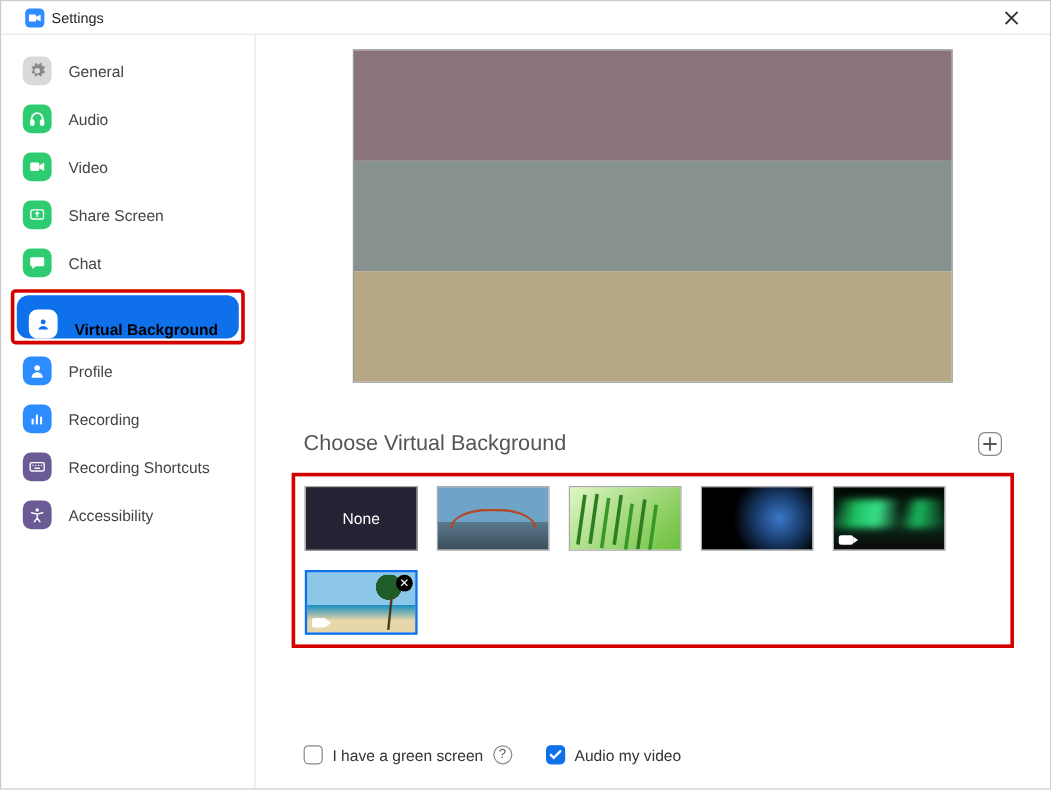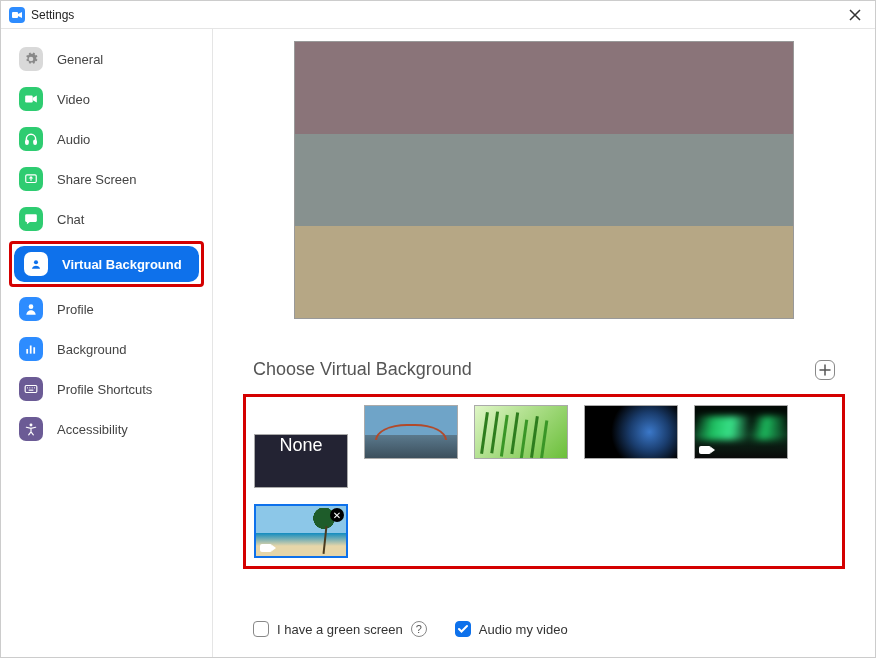--- a/index.html
+++ b/index.html
@@ -10,21 +10,21 @@
     background: #fff;
     width: 876px;
     height: 658px;
     overflow: hidden;
     border: 1px solid #ccc;
   }
   .titlebar {
     display: flex;
     align-items: center;
     height: 28px;
-    padding: 0 8px;
+    padding: 0 20px;
     border-bottom: 1px solid #e5e5e5;
   }
   .titlebar .app-icon {
     width: 16px; height: 16px;
     background: #2D8CFF;
     border-radius: 4px;
     display: flex;
     align-items: center;
     justify-content: center;
     margin-right: 6px;
@@ -61,22 +61,23 @@
   }
   .side-item .icon {
     width: 24px; height: 24px;
     border-radius: 7px;
     display: flex; align-items:center; justify-content:center;
     margin-right: 14px;
     color: #fff;
   }
   .side-item.active {
     background: #0E71EB;
-    color: #ffffff;
+    color: #000000;
     font-weight: 600;
+    align-items: flex-end;
   }
   .side-highlight {
     border: 3px solid #d40000;
     border-radius: 4px;
     padding: 2px;
     margin-bottom: 4px;
   }
   .side-highlight .side-item { margin-bottom: 0; }
   .main {
     flex: 1;
@@ -120,23 +121,22 @@
   .thumb {
     width: 94px; height: 54px;
     border: 1px solid #aaa;
     cursor: pointer;
     position: relative;
     overflow: hidden;
   }
   .thumb.none {
     background: #232333;
     color: #fff;
-    display:flex;align-items:flex-start;justify-content:center;
-    font-size: 18px;
-    margin-top: 29px;
+    display:flex;align-items:center;justify-content:center;
+    font-size: 13px;
   }
   .thumb.bridge { background: linear-gradient(to bottom, #6fa4c8 0%, #6fa4c8 55%, #5b7a8e 55%, #3c4f5c 100%); }
   .thumb.bridge::before {
     content:""; position:absolute; left:10px; right:10px; top:18px; height:14px;
     border-top: 2px solid #b24a2a;
     border-left: 2px solid #b24a2a;
     border-right: 2px solid #b24a2a;
     border-radius: 40px 40px 0 0 / 20px 20px 0 0;
   }
   .thumb.grass { background: linear-gradient(135deg, #dff6c6, #6bbf3a); }
@@ -220,36 +220,36 @@
       <div class="side-item">
         <div class="icon" style="background: rgb(217, 217, 217);">
           <svg width="14" height="14" viewBox="0 0 24 24" fill="#888">
             <path d="M12 8a4 4 0 100 8 4 4 0 000-8zm9 4l2 1-1 3-2-1a8 8 0 01-2 2l1 2-3 1-1-2a8 8 0 01-3 0l-1 2-3-1 1-2a8 8 0 01-2-2l-2 1-1-3 2-1a8 8 0 010-3l-2-1 1-3 2 1a8 8 0 012-2l-1-2 3-1 1 2a8 8 0 013 0l1-2 3 1-1 2a8 8 0 012 2l2-1 1 3-2 1a8 8 0 010 3z"></path>
           </svg>
         </div>
         <span>General</span>
       </div>
       <div class="side-item">
         <div class="icon" style="background: rgb(46, 204, 113);">
-          <svg width="14" height="14" viewBox="0 0 24 24" fill="#fff">
-            <rect x="2" y="6" width="13" height="12" rx="2"></rect>
-            <path d="M15 10l7-4v12l-7-4z"></path>
-          </svg>
-        </div>
-        <span>Video</span>
-      </div>
-      <div class="side-item">
-        <div class="icon" style="background: rgb(46, 204, 113);">
           <svg width="14" height="14" viewBox="0 0 24 24" fill="none" stroke="#fff" stroke-width="2.5">
             <path d="M4 14v-2a8 8 0 0116 0v2"></path>
             <rect x="3" y="14" width="4" height="7" rx="2" fill="#fff"></rect>
             <rect x="17" y="14" width="4" height="7" rx="2" fill="#fff"></rect>
           </svg>
         </div>
         <span>Audio</span>
+      </div>
+      <div class="side-item">
+        <div class="icon" style="background: rgb(46, 204, 113);">
+          <svg width="14" height="14" viewBox="0 0 24 24" fill="#fff">
+            <rect x="2" y="6" width="13" height="12" rx="2"></rect>
+            <path d="M15 10l7-4v12l-7-4z"></path>
+          </svg>
+        </div>
+        <span>Video</span>
       </div>
       <div class="side-item">
         <div class="icon" style="background: rgb(46, 204, 113);">
           <svg width="14" height="14" viewBox="0 0 24 24" fill="#fff">
             <rect x="3" y="5" width="18" height="13" rx="2" fill="none" stroke="#fff" stroke-width="2"></rect>
             <path d="M12 7l4 4h-3v4h-2v-4H8z"></path>
           </svg>
         </div>
         <span>Share Screen</span>
       </div>
@@ -283,34 +283,34 @@
         <span>Profile</span>
       </div>
       <div class="side-item">
         <div class="icon" style="background: rgb(45, 140, 255);">
           <svg width="14" height="14" viewBox="0 0 24 24" fill="#fff">
             <rect x="4" y="12" width="3" height="8"></rect>
             <rect x="10" y="6" width="3" height="14"></rect>
             <rect x="16" y="9" width="3" height="11"></rect>
           </svg>
         </div>
-        <span>Background</span>
+        <span>Recording</span>
       </div>
       <div class="side-item">
         <div class="icon" style="background: rgb(107, 91, 149);">
           <svg width="14" height="14" viewBox="0 0 24 24" fill="#fff">
             <rect x="2" y="6" width="20" height="12" rx="2" fill="none" stroke="#fff" stroke-width="2"></rect>
             <circle cx="6" cy="10" r="1"></circle>
             <circle cx="10" cy="10" r="1"></circle>
             <circle cx="14" cy="10" r="1"></circle>
             <circle cx="18" cy="10" r="1"></circle>
             <rect x="8" y="13" width="8" height="2"></rect>
           </svg>
         </div>
-        <span>Profile Shortcuts</span>
+        <span>Recording Shortcuts</span>
       </div>
       <div class="side-item">
         <div class="icon" style="background: rgb(107, 91, 149);">
           <svg width="14" height="14" viewBox="0 0 24 24" fill="#fff">
             <circle cx="12" cy="5" r="2.5"></circle>
             <path d="M4 9l8 2 8-2M12 11v6m0 0l-4 5m4-5l4 5" stroke="#fff" stroke-width="2" fill="none" stroke-linecap="round"></path>
           </svg>
         </div>
         <span>Accessibility</span>
       </div>

